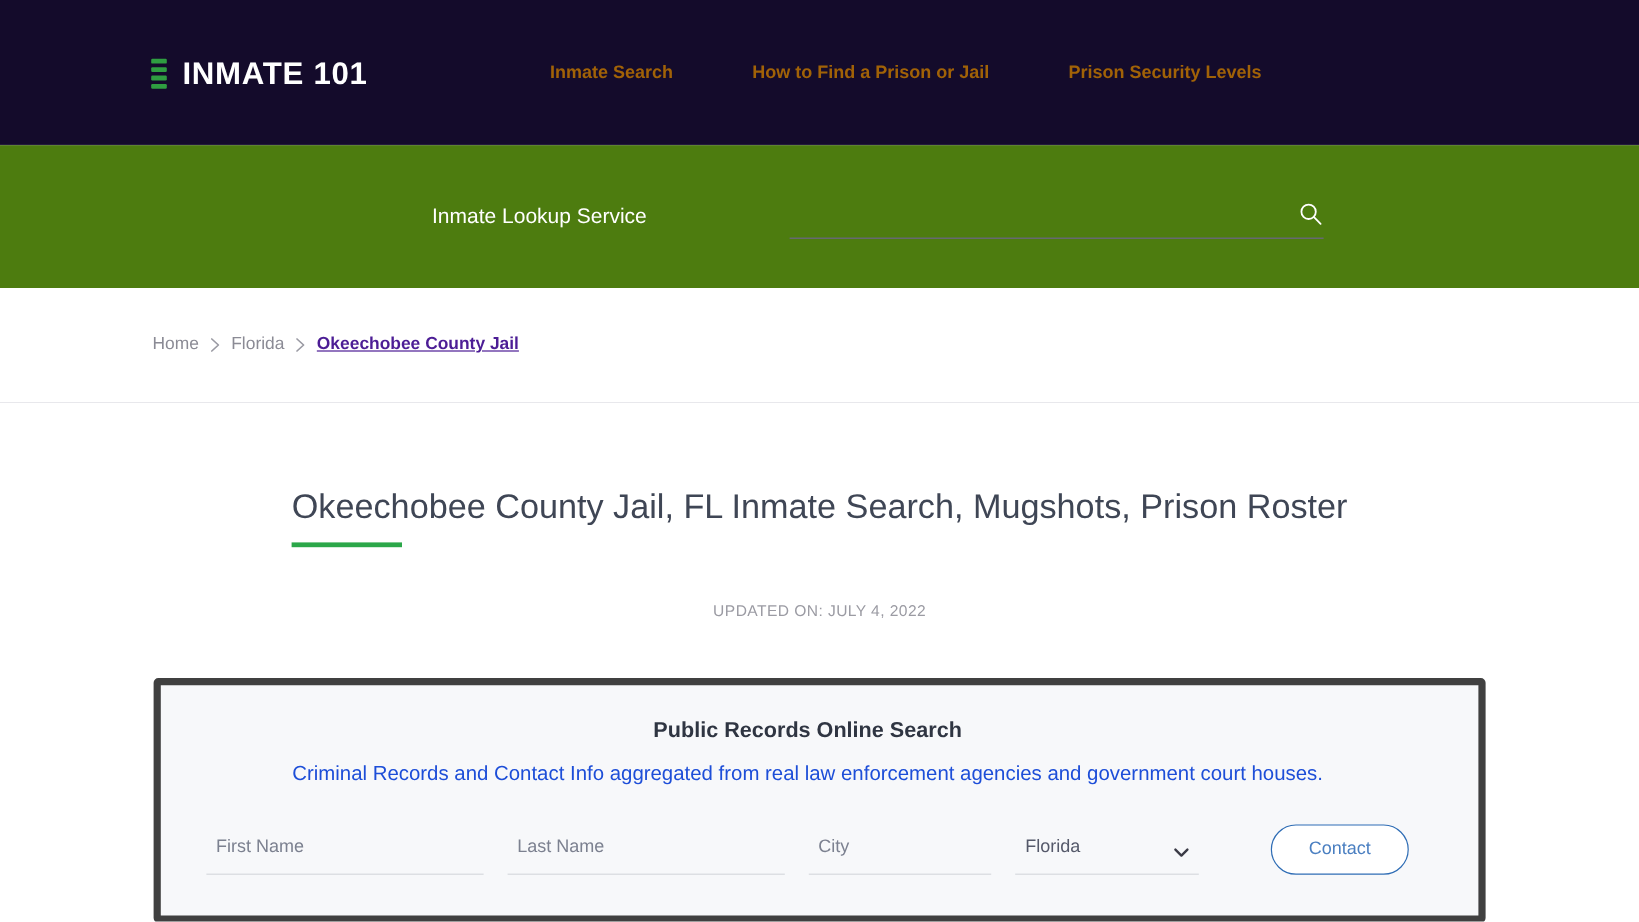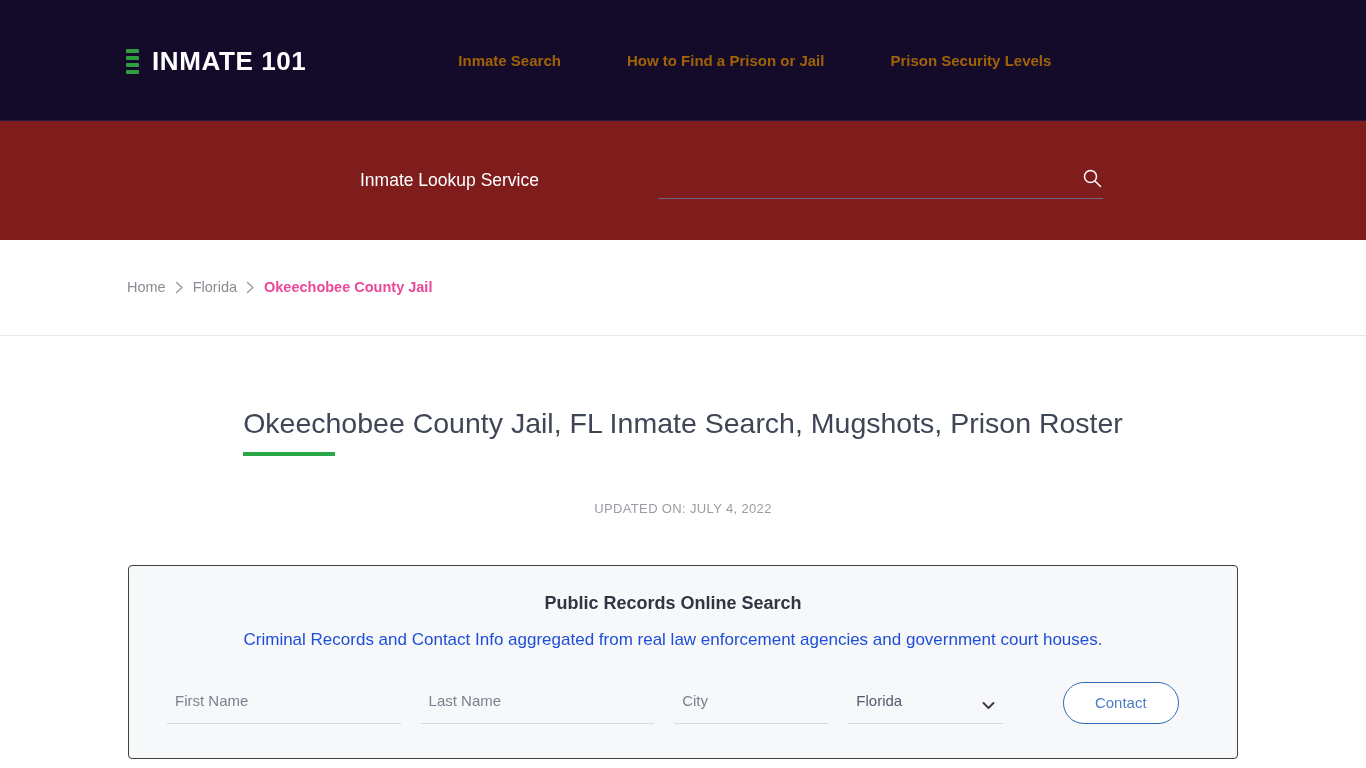--- a/index.html
+++ b/index.html
@@ -74,21 +74,21 @@
     text-decoration: none;
     cursor: pointer;
     font-weight: bold;
   }
   .nav-link + .nav-link { margin-left: 66px; }
 
   
   .search-strip {
     width: 100%;
     height: 119px;
-    background: #7f1d1d;
+    background: #4d7c0f;
     display: flex;
     align-items: center;
     position: relative;
   }
   .lookup-label {
     color: #ffffff;
     font-size: 17.5px;
     line-height: 1;
     margin-left: 360px;
     white-space: nowrap;
@@ -145,23 +145,24 @@
     font-size: 14.5px;
     line-height: 1;
   }
   .crumb {
     color: #8b8b95;
     text-decoration: none;
     cursor: pointer;
     white-space: nowrap;
   }
   .crumb.current {
-    color: #ec4899;
+    color: #4c1d95;
     font-weight: bold;
     cursor: default;
+    text-decoration: underline;
   }
   .crumb-sep {
     display: inline-flex;
     align-items: center;
     margin: 0 9px;
     color: #9a9aa3;
   }
 
   
   .content { width: 100%; background: #ffffff; }
@@ -197,21 +198,21 @@
     letter-spacing: 0.35px;
     text-transform: uppercase;
     line-height: 1;
   }
 
   
   .records-panel {
     margin: 50px auto 0 auto;
     width: 1110px;
     background: #f7f8fa;
-    border: 1px solid #404040;
+    border: 6px solid #404040;
     border-radius: 4px;
     padding: 28px 58px 34px 38px;
   }
   .panel-title {
     text-align: center;
     color: #2f3542;
     font-size: 18px;
     font-weight: bold;
     line-height: 1;
   }

